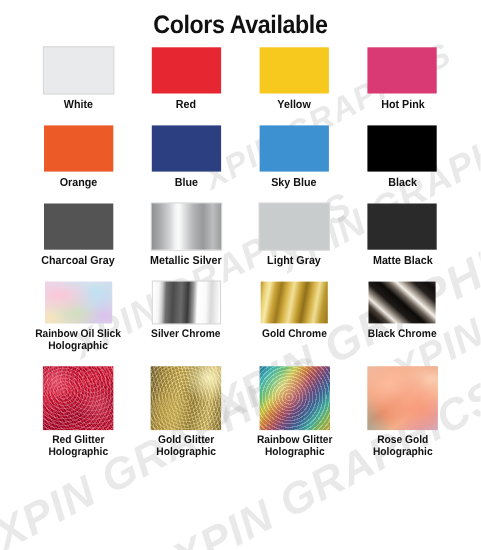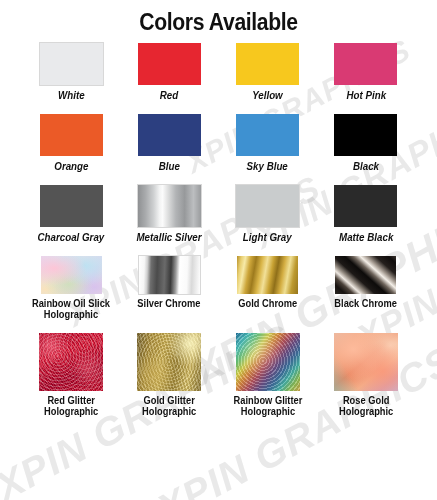--- a/index.html
+++ b/index.html
@@ -75,21 +75,21 @@
     row-gap: 0px;
     column-gap: 0px;
   }
 
   .cell {
     display: flex;
     flex-direction: column;
     align-items: center;
     padding-bottom: 3px;
   }
-  .cell.r0, .cell.r1, .cell.r2, .cell.r3 { height: 68px; font-style: italic; }
+  .cell.r0, .cell.r1, .cell.r2, .cell.r3 { height: 68px; }
   .cell.r4 { height: 74px; }
   .cell.r5 { height: 100px; }
 
   .swatch {
     width: 63px;
     height: 42px;
     position: relative;
     flex: none;
   }
   .cell.r4 .swatch { width: 61px; height: 38px; }

